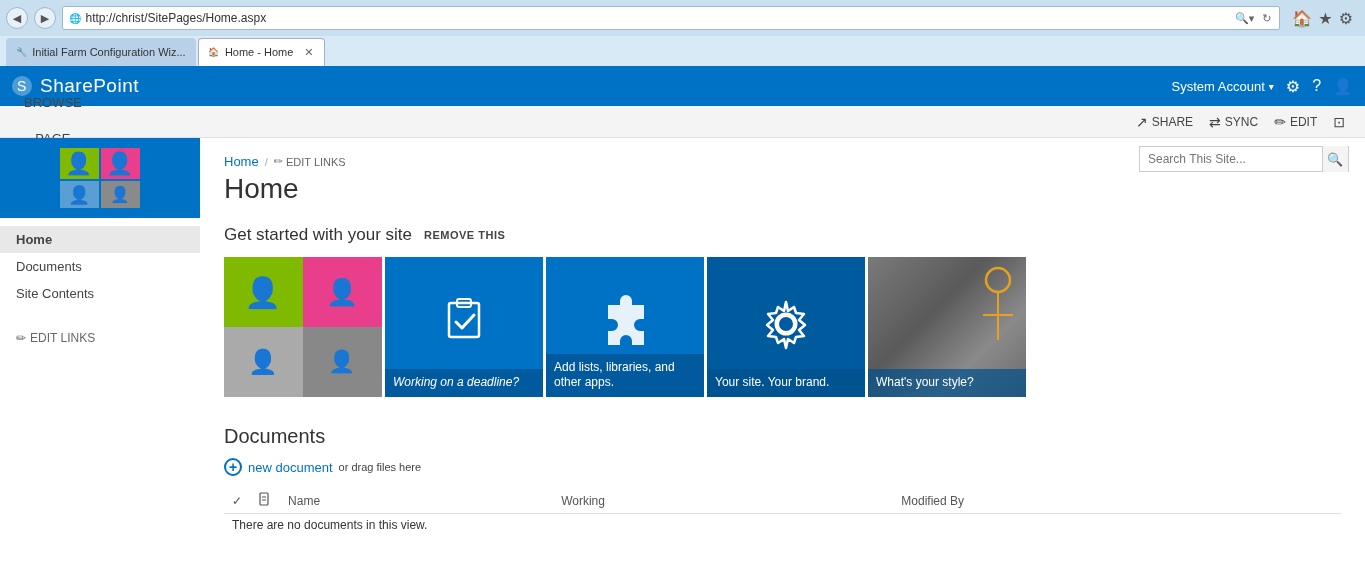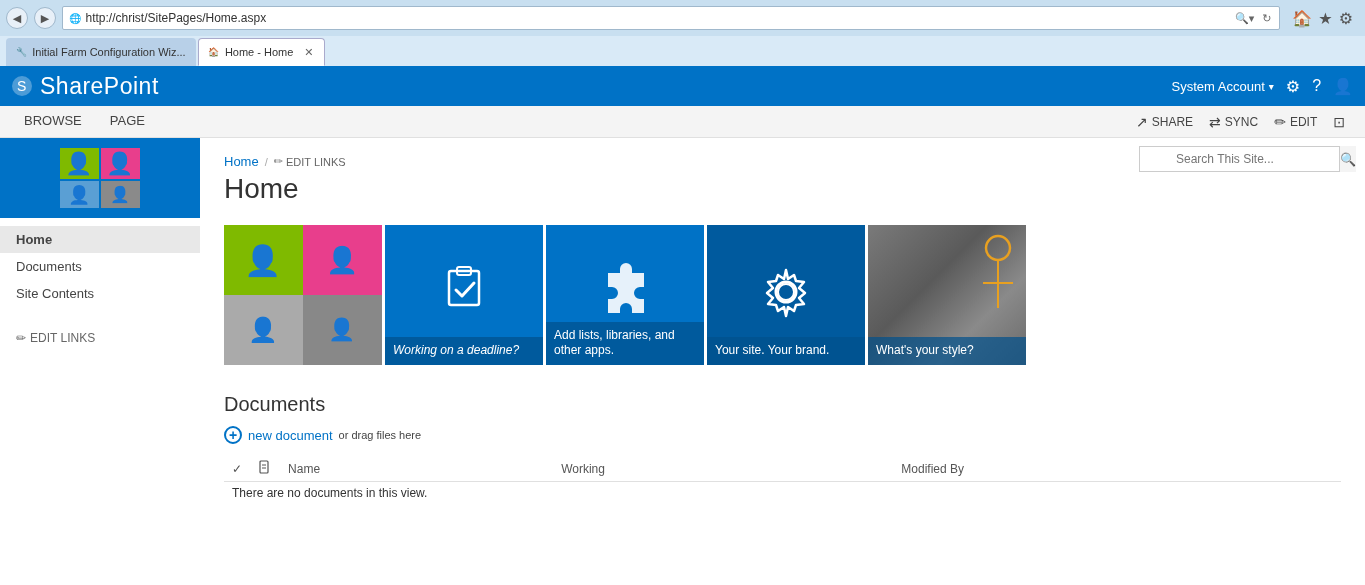--- a/index.html
+++ b/index.html
@@ -19,29 +19,29 @@
     .tab.inactive { background: #b8d0e8; color: #333; }
     .tab.active { background: #fff; color: #333; border: 1px solid #aac; border-bottom: 1px solid #fff; }
     .tab-favicon { font-size: 9px; }
     .tab-close { font-size: 11px; color: #666; margin-left: 6px; }
     .browser-right { display: flex; align-items: center; gap: 6px; padding: 0 6px; }
     .br-btn { font-size: 16px; color: #555; cursor: pointer; }
 
     
     .sp-header { background: #0072c6; height: 40px; display: flex; align-items: center; padding: 0 12px; justify-content: space-between; }
     .sp-logo { display: flex; align-items: center; gap: 8px; }
-    .sp-logo-text { color: #fff; font-size: 23px; font-weight: 300; letter-spacing: 0.5px; }
+    .sp-logo-text { color: #fff; font-size: 19px; font-weight: 300; letter-spacing: 0.5px; }
     .sp-header-right { display: flex; align-items: center; gap: 12px; }
     .sp-user { color: #fff; font-size: 13px; display: flex; align-items: center; gap: 4px; cursor: pointer; }
     .sp-user-chevron { font-size: 10px; }
     .sp-icon-btn { color: #fff; font-size: 16px; cursor: pointer; }
 
     
     .ribbon-tabs { background: #f4f4f4; border-bottom: 1px solid #e0e0e0; height: 32px; display: flex; align-items: center; padding: 0 12px; gap: 0; justify-content: space-between; }
-    .ribbon-left { display: flex; gap: 4px; }
+    .ribbon-left { display: flex; align-items: center; gap: 4px; flex-direction: column; }
     .ribbon-tab { padding: 6px 12px; font-size: 13px; color: #444; cursor: pointer; height: 32px; display: flex; align-items: center; border-bottom: 2px solid transparent; }
     .ribbon-right { display: flex; align-items: center; gap: 16px; padding-right: 8px; }
     .ribbon-action { display: flex; align-items: center; gap: 4px; font-size: 12px; color: #444; cursor: pointer; }
     .ribbon-action-icon { font-size: 14px; }
 
     
     .main-container { display: flex; min-height: 480px; }
 
     
     .sidebar { width: 200px; min-width: 200px; background: #fff; padding: 0; }
@@ -177,35 +177,39 @@
     </ul>
     <div class="edit-links">
       <span>✏</span>
       <span>EDIT LINKS</span>
     </div>
   </div>
 
   <div class="content">
 
     <div style="position:absolute;right:16px;top:8px;display:flex;align-items:center;border:1px solid #ccc;background:#fff;height:26px;width:210px;">
-      <input type="text" style="flex: 1 1 0%; border: none; outline: none; padding: 0px 8px; font-size: 12px; color: #c2410c; margin-left: 28px;" placeholder="Search This Site...">
+      <input type="text" style="flex: 1 1 0%; border: none; outline: none; padding: 0px 8px; font-size: 12px; color: #c2410c;" placeholder="Search This Site...">
       <button style="width:26px;height:26px;background:#f4f4f4;border:none;border-left:1px solid #ccc;cursor:pointer;font-size:13px;color:#555;">🔍</button>
     </div>
 
     <div class="breadcrumb">
       <a class="breadcrumb-link">Home</a>
       <span class="breadcrumb-sep">/</span>
       <span class="breadcrumb-edit">
         <span>✏</span>
         <span>EDIT LINKS</span>
       </span>
     </div>
 
     <h1 class="page-title">Home</h1>
 
+    <div class="section-header">
+      <span class="section-title">Get started with your site</span>
+      <span class="remove-link">REMOVE THIS</span>
+    </div>
 
     <div class="tiles-row">
 
       <div class="tile" style="width:158px;height:140px;position:relative;overflow:hidden;cursor:pointer;">
         <div style="display:grid;grid-template-columns:1fr 1fr;grid-template-rows:1fr 1fr;width:100%;height:100%;">
           <div style="background:#7fba00;display:flex;align-items:center;justify-content:center;font-size:30px;color:#fff;">👤</div>
           <div style="background:#e83e8c;display:flex;align-items:center;justify-content:center;font-size:26px;color:#fff;">👤</div>
           <div style="background:#aaaaaa;display:flex;align-items:center;justify-content:center;font-size:24px;color:#fff;">👤</div>
           <div style="background:#888888;display:flex;align-items:center;justify-content:center;font-size:22px;color:#fff;">👤</div>
         </div>

